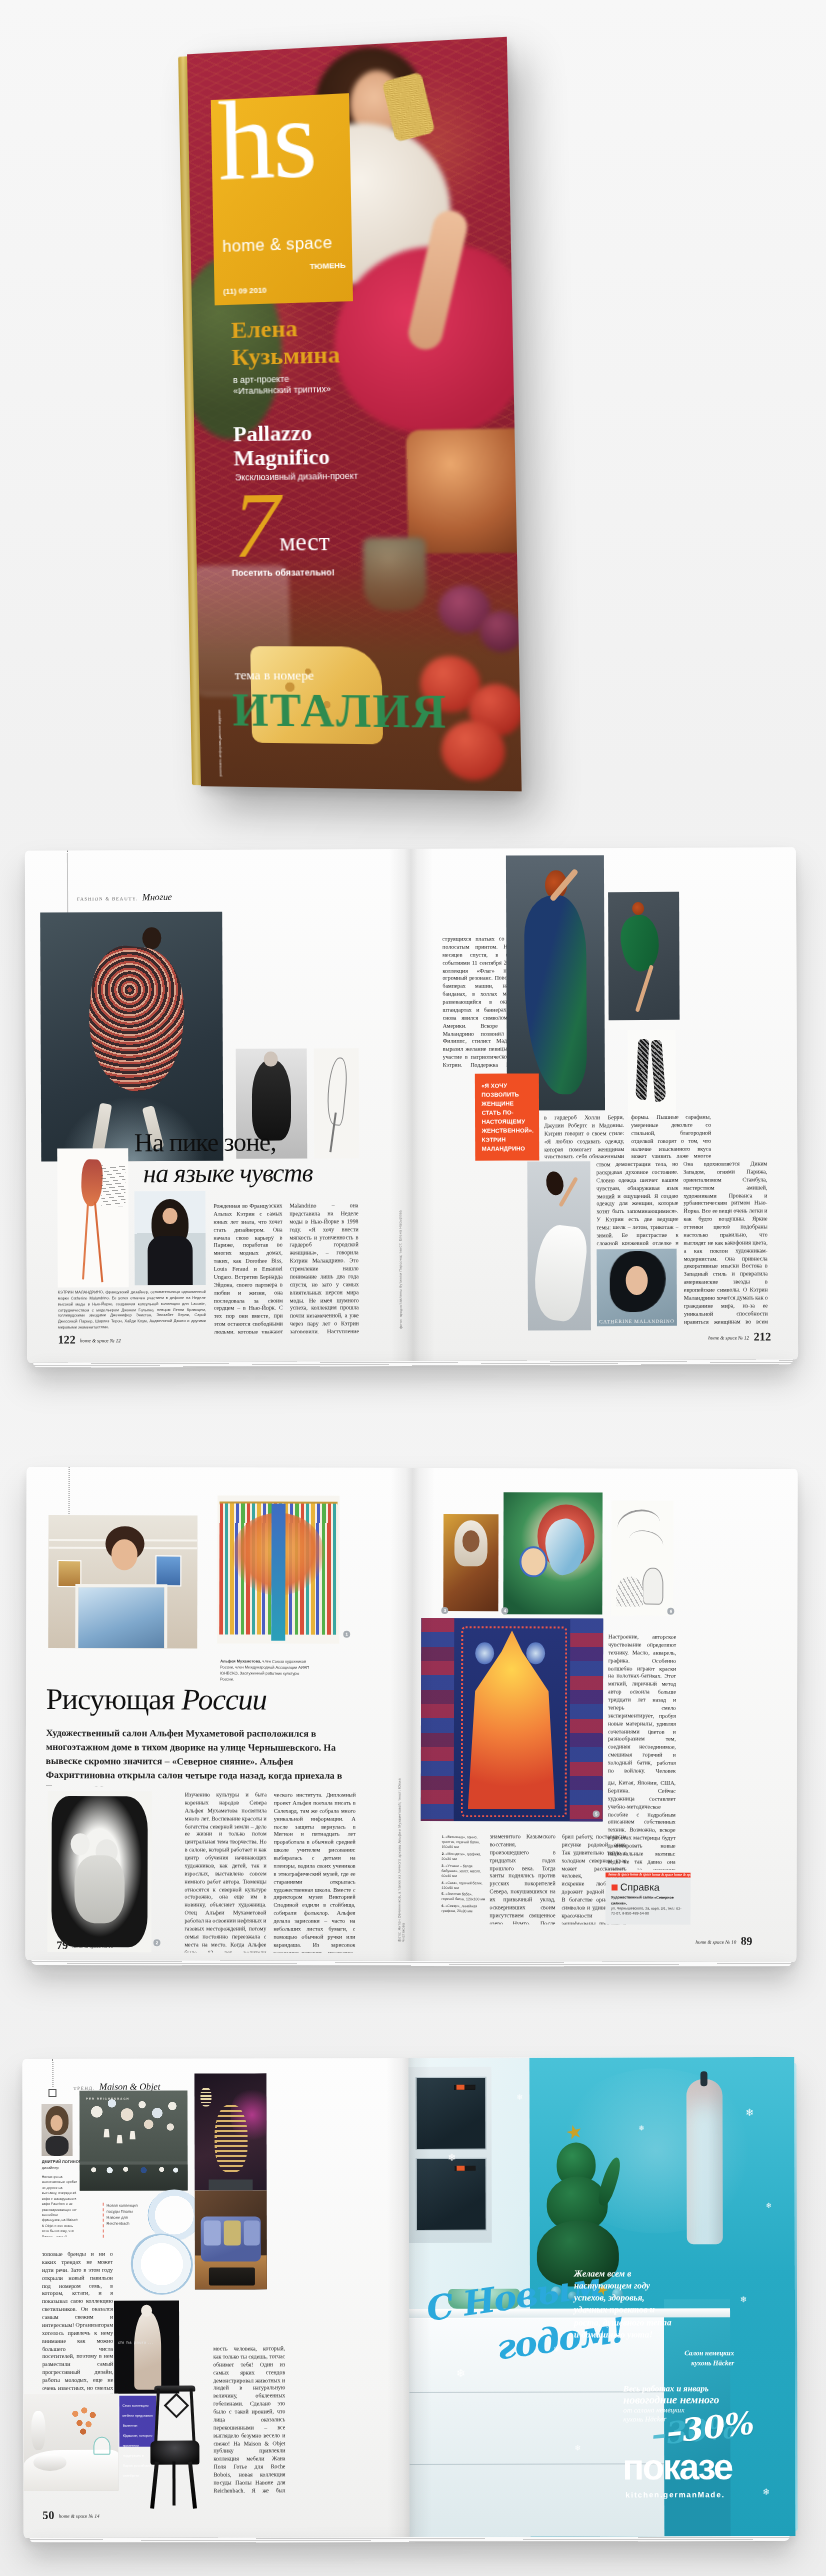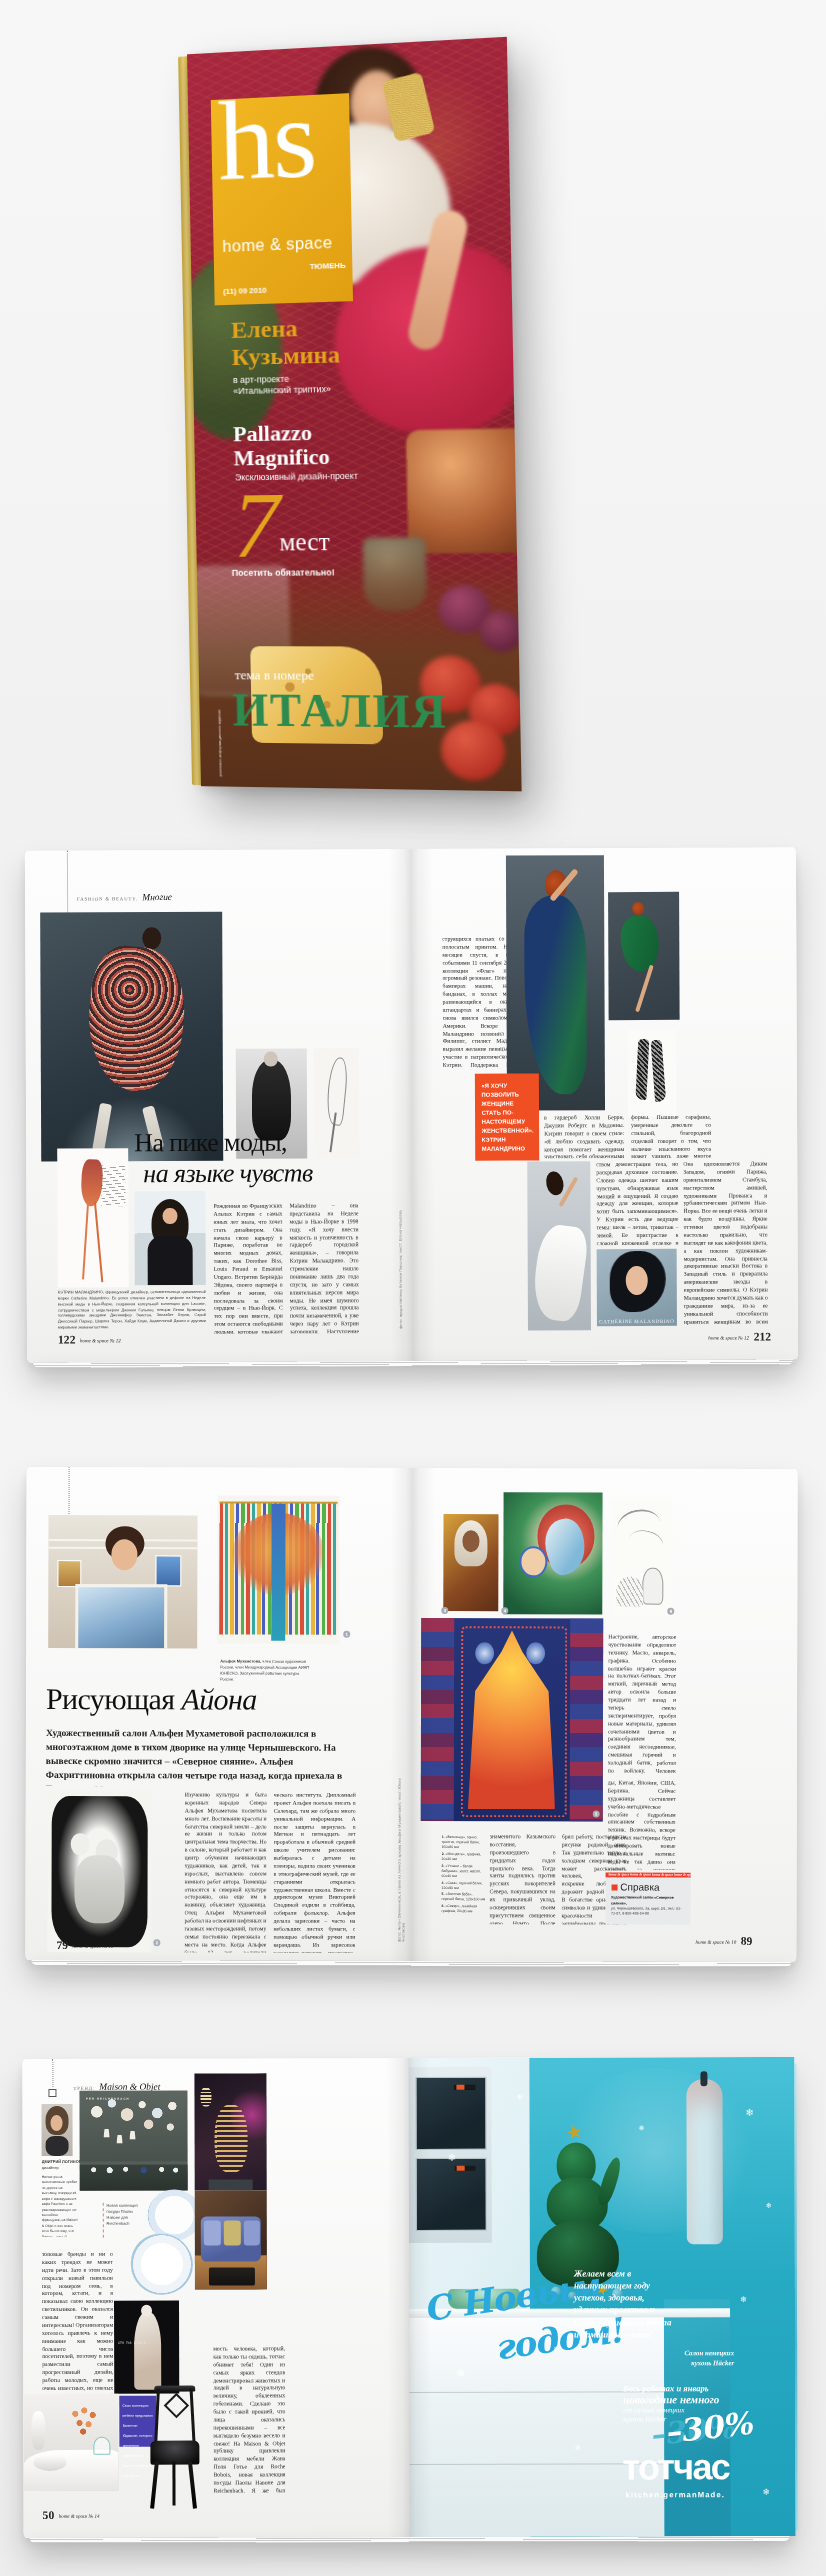--- a/index.html
+++ b/index.html
@@ -142,21 +142,21 @@
       <div class="abs" style="left:58%;bottom:5%;width:12px;height:43px;background:linear-gradient(#e6e2da,#c9c4ba);border-radius:3.3px;transform:rotate(-14deg)"></div>
     </div>
     <div class="ph" style="left:210px;top:199px;width:71px;height:110px;background:linear-gradient(180deg,#e4e4e4,#b9b9b9)">
       <div class="abs" style="left:22%;top:10%;width:56%;height:74%;border-radius:45% 45% 30% 30%;background:linear-gradient(#2c2c2c,#111)"></div>
       <div class="abs" style="left:40%;top:3%;width:13.2px;height:14.3px;border-radius:50%;background:#cfc4ba"></div>
     </div>
     <div class="ph" style="left:288px;top:199px;width:45px;height:110px;background:#f6f5f2">
       <div class="abs" style="left:30%;top:8%;width:36%;height:60%;border:1.1px solid #8a8a8a;border-radius:50% 50% 20% 60%;transform:rotate(6deg)"></div>
       <div class="abs" style="left:40%;top:58%;width:1.7px;height:36%;background:#777;transform:rotate(8deg)"></div>
     </div>
-    <div class="hl" style="left:108px;top:278px;font-size:26px;letter-spacing:-0.6px">На пике моды,</div>
+    <div class="hl" style="left:108px;top:278px;font-size:26px;letter-spacing:-0.6px">На пике зоне,</div>
     <div class="hl" style="left:117px;top:309px;font-size:26px;font-style:italic;letter-spacing:-0.6px">на языке чувств</div>
     <div class="ph" style="left:31px;top:298px;width:71px;height:139px;background:#fcfbf9">
       <div class="abs" style="left:34%;top:8%;width:30%;height:34%;background:linear-gradient(#b0493f,#e07a4a);border-radius:40% 40% 60% 60%;transform:rotate(3deg)"></div>
       <div class="abs" style="left:38%;top:38%;width:2.2px;height:56%;background:#e07a4a;transform:rotate(4deg)"></div>
       <div class="abs" style="left:56%;top:38%;width:2.2px;height:58%;background:#d86a3a;transform:rotate(-5deg)"></div>
       <div class="abs" style="left:62%;top:12%;width:34%;height:30%;background:repeating-linear-gradient(-6deg,rgba(80,80,80,.5) 0 0.6px,rgba(0,0,0,0) 0.6px 3.3px)"></div>
     </div>
     <div class="ph" style="left:108px;top:341px;width:71px;height:94px;background:linear-gradient(180deg,#e9eff3 0 45%,#cfd8dc 45% 100%)">
       <div class="abs" style="left:24%;top:8%;width:52%;height:52%;border-radius:50% 50% 40% 40%;background:#1f1712"></div>
       <div class="abs" style="left:18%;top:48%;width:64%;height:52%;border-radius:30% 30% 0 0;background:#15151a"></div>
@@ -236,21 +236,21 @@
       <div class="abs" style="left:12%;top:12%;width:76%;height:56%;border-radius:50%;background:radial-gradient(circle at 50% 45%,#f2b048,#e0703a 55%,rgba(224,112,58,0) 75%);opacity:.9"></div>
       <div class="abs" style="left:44%;top:6%;width:12%;height:92%;background:linear-gradient(180deg,#3f6cc2,#2aa0b8)"></div>
     </div>
     <div class="fig" style="left:317px;top:163px">1</div>
     <div class="cap7" style="left:194px;top:191px;width:94px;height:35px">
       <b>Альфея Мухаметова,</b>
       <span>член Союза художников России, член Международной Ассоциации АИАП ЮНЕСКО, Заслуженный работник культуры России.</span>
     </div>
     <div class="hl" style="left:20px;top:215px;font-size:30px;letter-spacing:-0.6px">
       <span>Рисующая</span>
-      <span style="font-style:italic">Айона</span>
+      <span style="font-style:italic">России</span>
     </div>
     <div class="jtxt" style="left:20px;top:259px;width:313px;height:60px;font-size:9.6px;line-height:1.45;text-align:left;font-weight:700;color:#222">Художественный салон Альфеи Мухаметовой расположился в многоэтажном доме в тихом дворике на улице Чернышевского. На вывеске скромно значится – «Северное сияние». Альфея Фахриттиновна открыла салон четыре года назад, когда приехала в Тюмень из Мегиона.</div>
     <div class="ph" style="left:22px;top:324px;width:104px;height:161px;background:#f4f4f1">
       <div class="abs" style="left:4%;top:3%;width:92%;height:94%;border-radius:18% 22% 20% 24%;background:radial-gradient(ellipse at 50% 45%,rgba(0,0,0,0) 30%,#161616 62%)"></div>
       <div class="abs" style="left:22%;top:26%;width:19px;height:22px;border-radius:50%;background:#efefec"></div>
       <div class="abs" style="left:46%;top:30%;width:22px;height:25px;border-radius:50%;background:#e9e9e6"></div>
       <div class="abs" style="left:26%;top:40%;width:48%;height:42%;border-radius:40%;background:linear-gradient(180deg,#dcdcd8,#bdbdb8)"></div>
     </div>
     <div class="fig" style="left:128px;top:472px">2</div>
     <div class="jtxt" style="left:159px;top:324px;width:82px;height:161px;font-size:5.8px">Изучению культуры и быта коренных народов Севера Альфея Мухаметова посвятила много лет. Воспевание красоты и богатства северной земли – дело ее жизни и только потом центральная тема творчества. Но в салоне, который работает и как центр обучения начинающих художников, как детей, так и взрослых, выставлено совсем немного работ автора. Тюменцы относятся к северной культуре осторожно, она еще им в новинку, объясняет художница. Отец Альфеи Мухаметовой работал на освоении нефтяных и газовых месторождений, потому семья постоянно переезжала с места на место. Когда Альфее было 12 лет, родители обосновались в Мегионе. Этнография народов севера увлекла молодую художницу, когда та еще училась на художественно-графическом факультете Нижнетагильского педагоги-</div>
@@ -475,19 +475,19 @@
         <span>кухонь Häcker</span>
       </div>
       <div class="abs" style="left:214px;top:326px;width:110px;color:#fff;font-family:'Liberation Serif',serif">
         <div style="font:italic 700 8.5px/1.2 'Liberation Serif',serif">Весь работах и январь</div>
         <div style="font:italic 700 11px/1.2 'Liberation Serif',serif">новогодние немного</div>
         <div style="font:italic 400 7.2px/1.25 'Liberation Serif',serif">от салона немецких</div>
         <div style="font:italic 400 7.2px/1.25 'Liberation Serif',serif">кухонь Häcker</div>
       </div>
       <div class="abs" style="left:242px;top:356px;font:italic 700 30px 'DejaVu Serif',serif;color:rgba(60,180,205,.85);transform:rotate(-5deg)">–30%</div>
       <div class="abs" style="left:257px;top:352px;font:italic 700 31px 'DejaVu Serif',serif;color:#fff;transform:rotate(-6deg);text-shadow:0 0.6px 1.1px rgba(0,60,70,.2)">–30%</div>
-      <div class="abs" style="left:213px;top:392px;font:700 36px/1 'Liberation Sans',sans-serif;color:#fff;letter-spacing:-1.7px">тотчас</div>
+      <div class="abs" style="left:213px;top:392px;font:700 36px/1 'Liberation Sans',sans-serif;color:#fff;letter-spacing:-1.7px">показе</div>
       <div class="abs" style="left:216px;top:433px;font:700 7.7px 'Liberation Sans',sans-serif;color:#fff;letter-spacing:1.1px">kitchen.germanMade.</div>
     </div>
   </div>
   <div class="gutter"></div>
 </div>
 
 
 </body></html>

